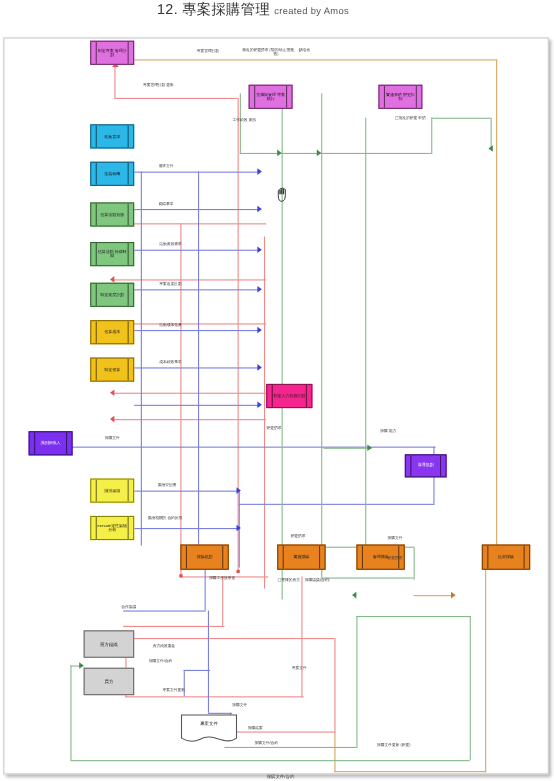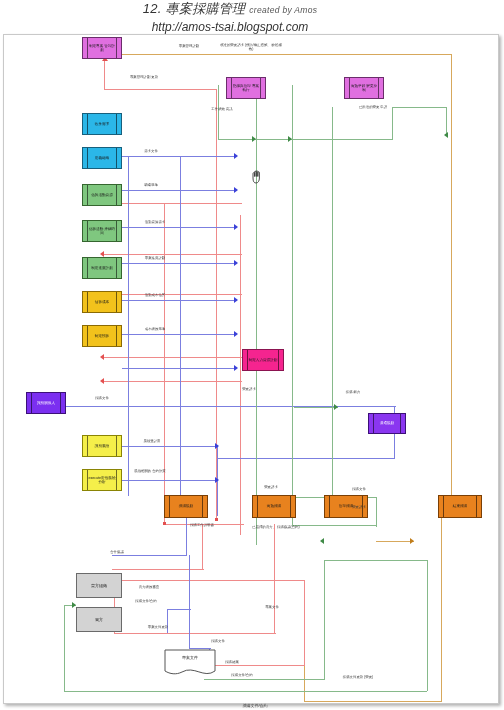--- a/index.html
+++ b/index.html
@@ -1,20 +1,20 @@
 <!DOCTYPE html>
 <html><head>
 <meta charset="utf-8">
 <style>
   html,body{margin:0;padding:0;background:#fff;}
   body{width:504px;height:710px;font-family:"Liberation Sans","DejaVu Sans",sans-serif;overflow:hidden;}
   #page{position:relative;width:504px;height:710px;background:#fff;}
 
   
-  .hdr{position:absolute;left:0;top:0;width:460px;text-align:center;font-style:italic;}
+  .hdr{position:absolute;left:0;top:0;width:460px;text-align:center;}
   .hdr .t1{font-size:13px;color:#333;letter-spacing:.3px;white-space:nowrap;}
   .hdr .t1 .sub{font-size:8.5px;color:#555;}
   .hdr .t2{font-size:12px;color:#333;margin-top:2px;}
 
   
   #frame{position:absolute;left:3px;top:34px;width:494px;height:668px;
          background:#fff;border:1px solid #c9c9c9;
          box-shadow:2px 2px 3px rgba(0,0,0,.30);overflow:hidden;}
   #canvas{position:absolute;left:0;top:0;width:494px;height:668px;}
 
@@ -73,21 +73,20 @@
 </head>
 <body>
 
 <div id="page">
 
   <div class="hdr">
     <div class="t1">
       <span>12. 專案採購管理</span>
       <span class="sub">created by Amos</span>
     </div>
-    <div class="t2">http://amos-tsai.blogspot.com</div>
   </div>
 
   <div id="frame">
   <div id="canvas">
 
     <div class="ln h tan" style="left:118px;top:19px;width:330px;"></div>
     <div class="ln v tan" style="left:447px;top:19px;height:463px;"></div>
     <div class="ln v tan" style="left:437px;top:482px;height:185px;"></div>
     <div class="ln h tan" style="left:300px;top:666px;width:138px;"></div>
     <div class="ln v tan" style="left:300px;top:630px;height:37px;"></div>

